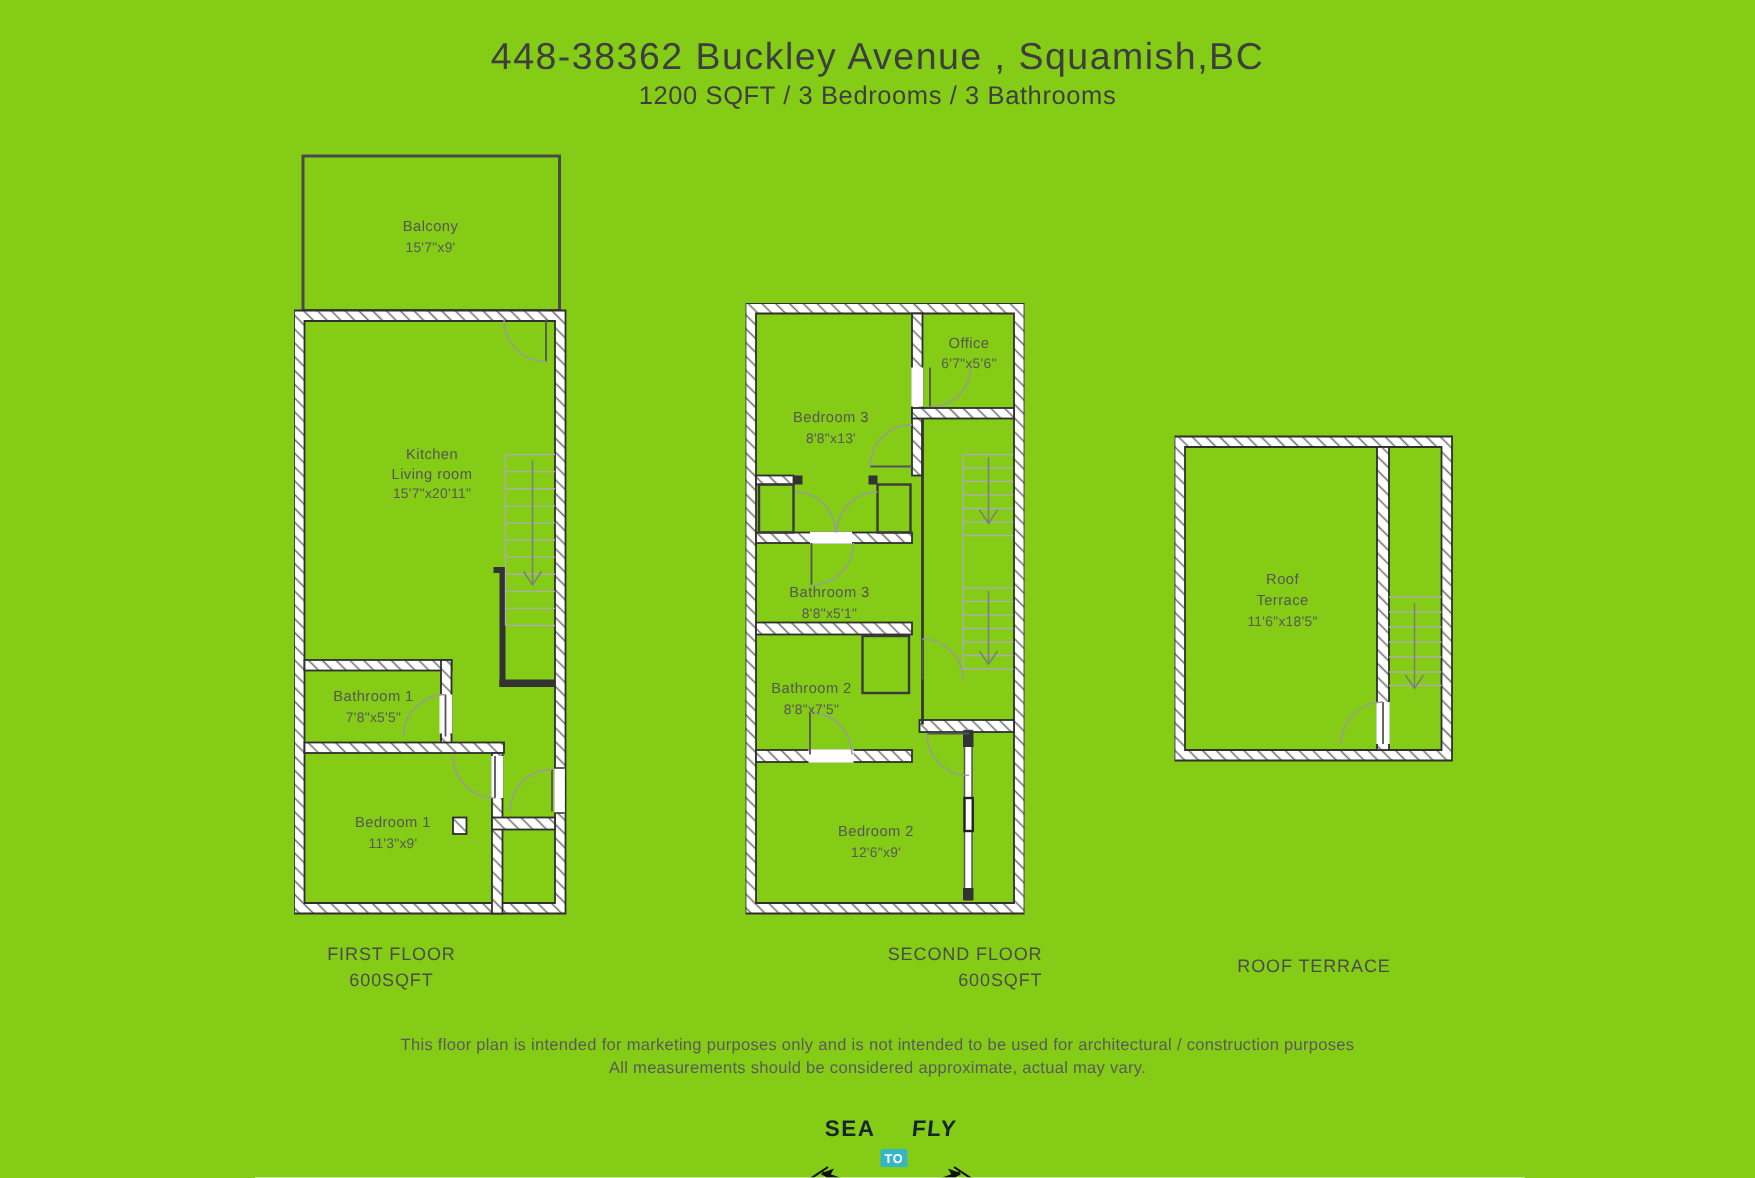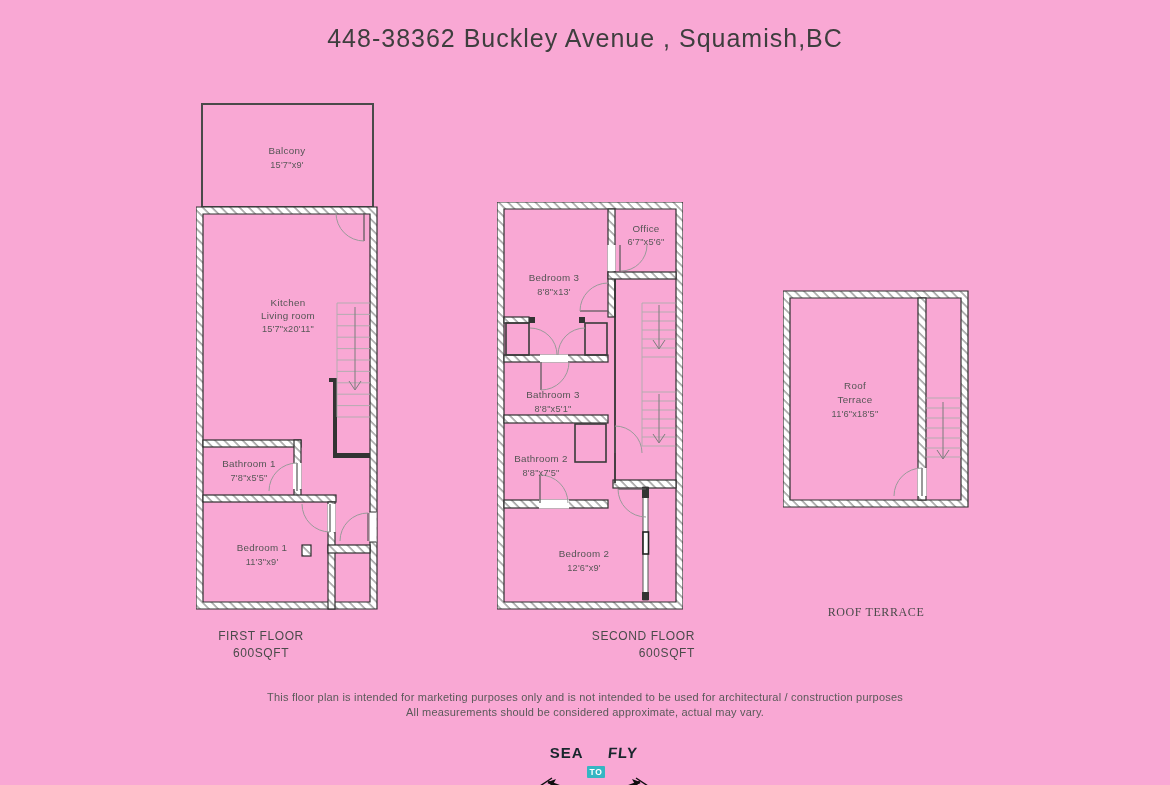--- a/index.html
+++ b/index.html
@@ -1,16 +1,16 @@
 <!DOCTYPE html>
 <html><head>
 <meta charset="utf-8">
 <style>
   html,body{margin:0;padding:0;background:#ffffff;}
-  .page{position:relative;width:1170px;height:785px;background:#f9a8d4;overflow:hidden;
+  .page{position:relative;width:1170px;height:785px;background:#84cc16;overflow:hidden;
         font-family:"Liberation Sans",sans-serif;color:#3f3f3f;}
   .title{position:absolute;left:0;top:24px;width:100%;text-align:center;
          font-size:25px;letter-spacing:1px;color:#3e3e3e;}
   .subtitle{position:absolute;left:0;top:54px;width:100%;text-align:center;
          font-size:17px;letter-spacing:.4px;color:#3e3e3e;}
   .plan{position:absolute;}
   .plan svg{display:block;}
   .rm{font-family:"Liberation Sans",sans-serif;font-size:9.8px;fill:#555;text-anchor:middle;letter-spacing:.3px;}
   .rmd{font-family:"Liberation Sans",sans-serif;font-size:9.2px;fill:#585858;text-anchor:middle;letter-spacing:.2px;}
   .wall{fill:url(#hatch);stroke:#2f2f2f;stroke-width:1.2;}
@@ -47,20 +47,21 @@
   <svg width="0" height="0" style="position:absolute" aria-hidden="true">
     <defs>
       <pattern id="hatch" patternUnits="userSpaceOnUse" width="6.5" height="6.5" patternTransform="rotate(-45)">
         <rect width="6.5" height="6.5" fill="#ffffff"></rect>
         <line x1="1" y1="0" x2="1" y2="6.5" stroke="#6c6c6c" stroke-width="1"></line>
       </pattern>
     </defs>
   </svg>
 
   <div class="title">448-38362 Buckley Avenue , Squamish,BC</div>
+  <div class="subtitle">1200 SQFT / 3 Bedrooms / 3 Bathrooms</div>
 
   <div class="plan" style="left:196px;top:101px;width:185px;height:512px;">
     <svg viewBox="0 0 185 512" width="185" height="512">
 
       <g>
         <rect x="6" y="3" width="171" height="103" fill="none" stroke="#4a4a4a" stroke-width="2"></rect>
       </g>
 
       <g>
         <path class="wall" fill-rule="evenodd" d="M0,106 H181 V508 H0 Z M7,113 H174 V501 H7 Z"></path>
@@ -243,21 +244,21 @@
   </div>
 
   <div class="caption" style="left:161px;top:628px;width:200px;">
     <div>FIRST FLOOR</div>
     <div>600SQFT</div>
   </div>
   <div class="caption" style="left:495px;top:628px;width:200px;text-align:right;">
     <div>SECOND FLOOR</div>
     <div>600SQFT</div>
   </div>
-  <div class="caption" style="left:776px;top:604px;width:200px;font-family:Liberation Serif, serif;">
+  <div class="caption" style="left:776px;top:636px;width:200px;">
     <div>ROOF TERRACE</div>
   </div>
 
   <div class="disclaimer">
     <div>This floor plan is intended for marketing purposes only and is not intended to be used for architectural / construction purposes</div>
     <div>All measurements should be considered approximate, actual may vary.</div>
   </div>
 
   <div class="logo">
     <div class="logo-row1">

